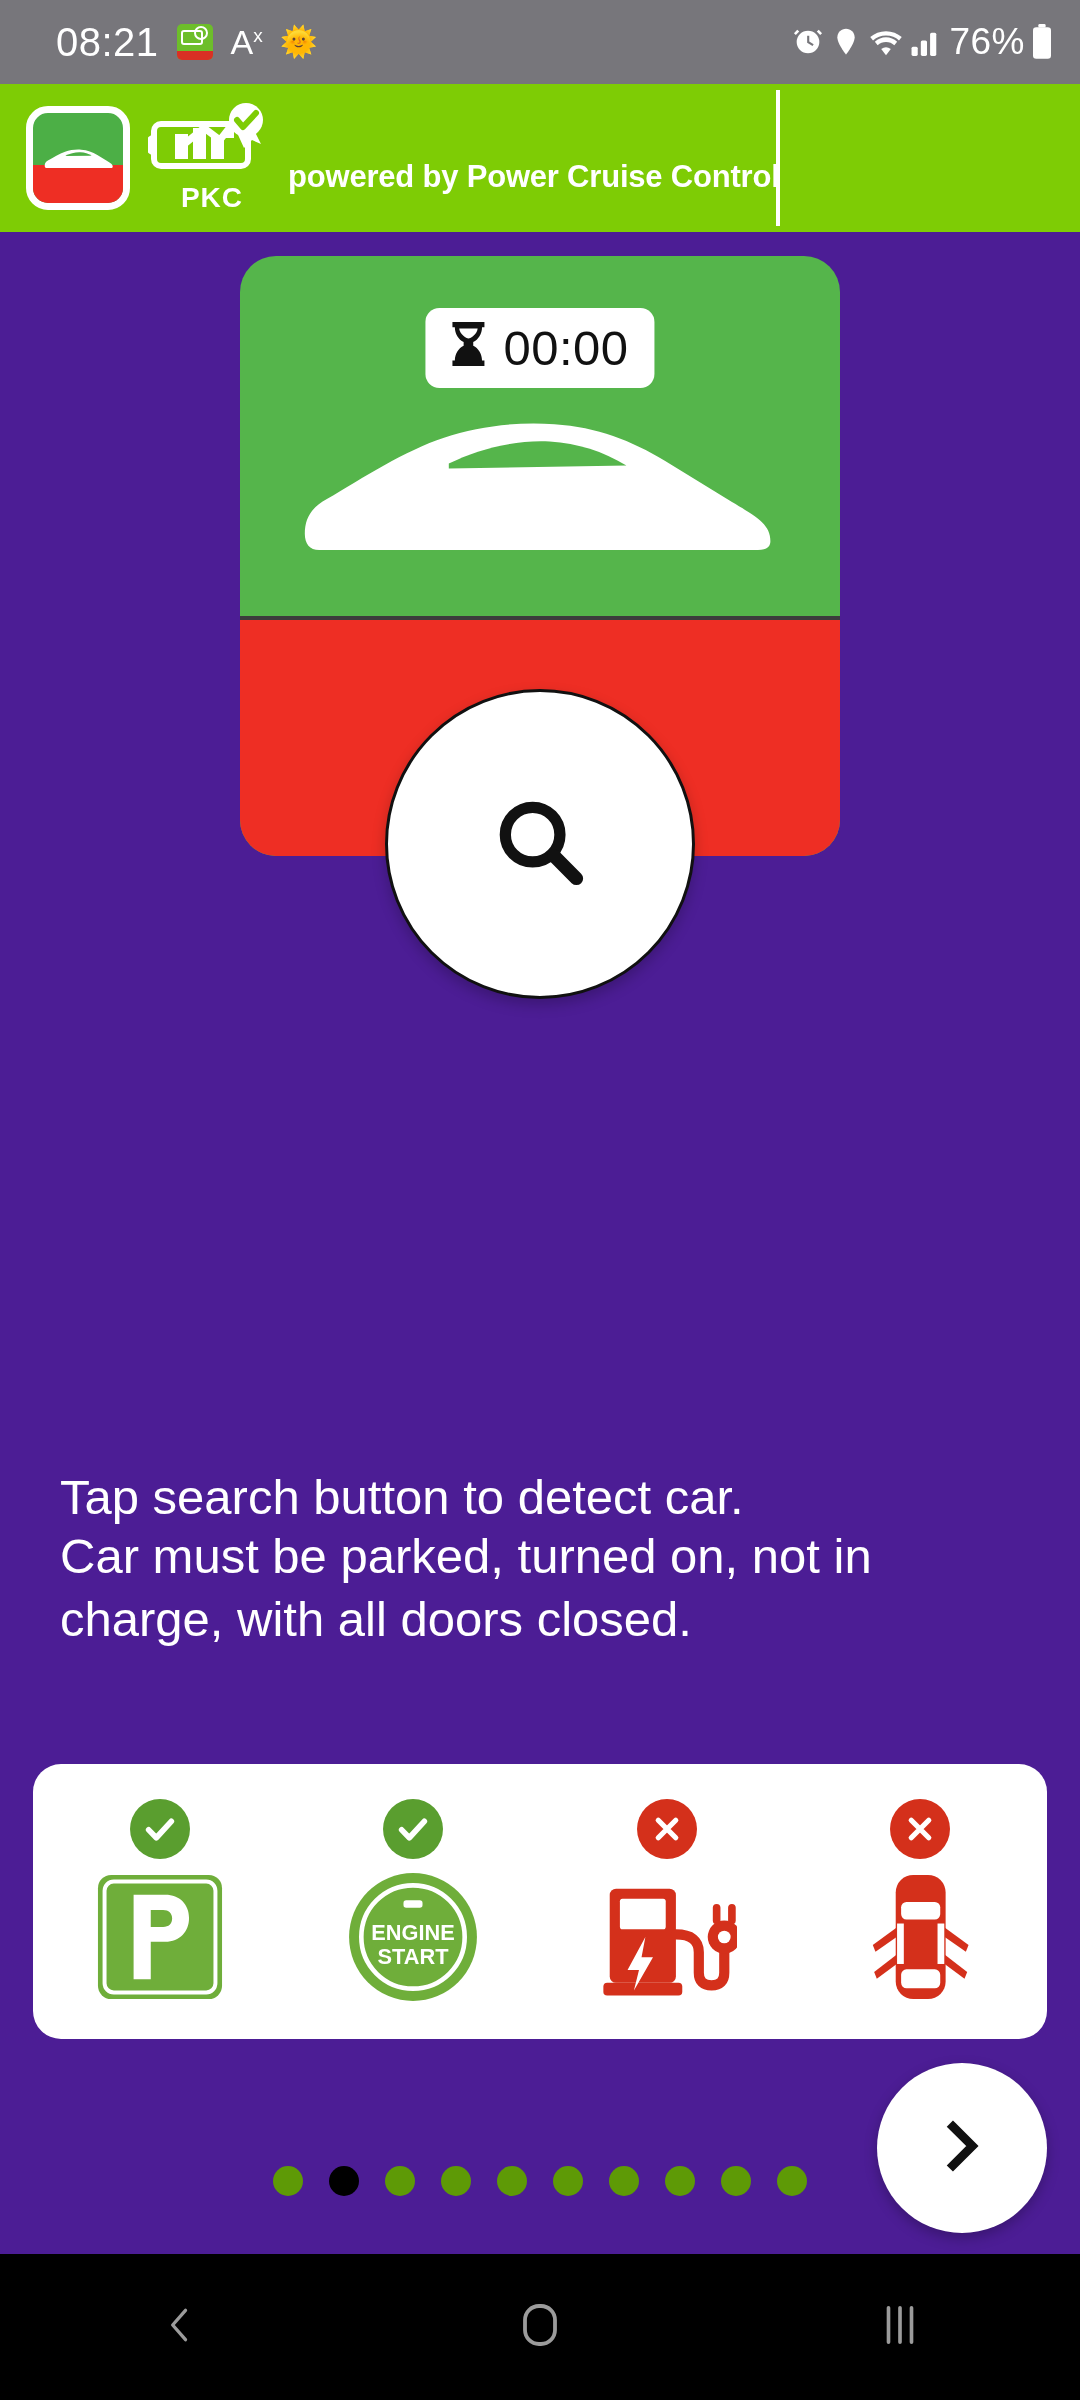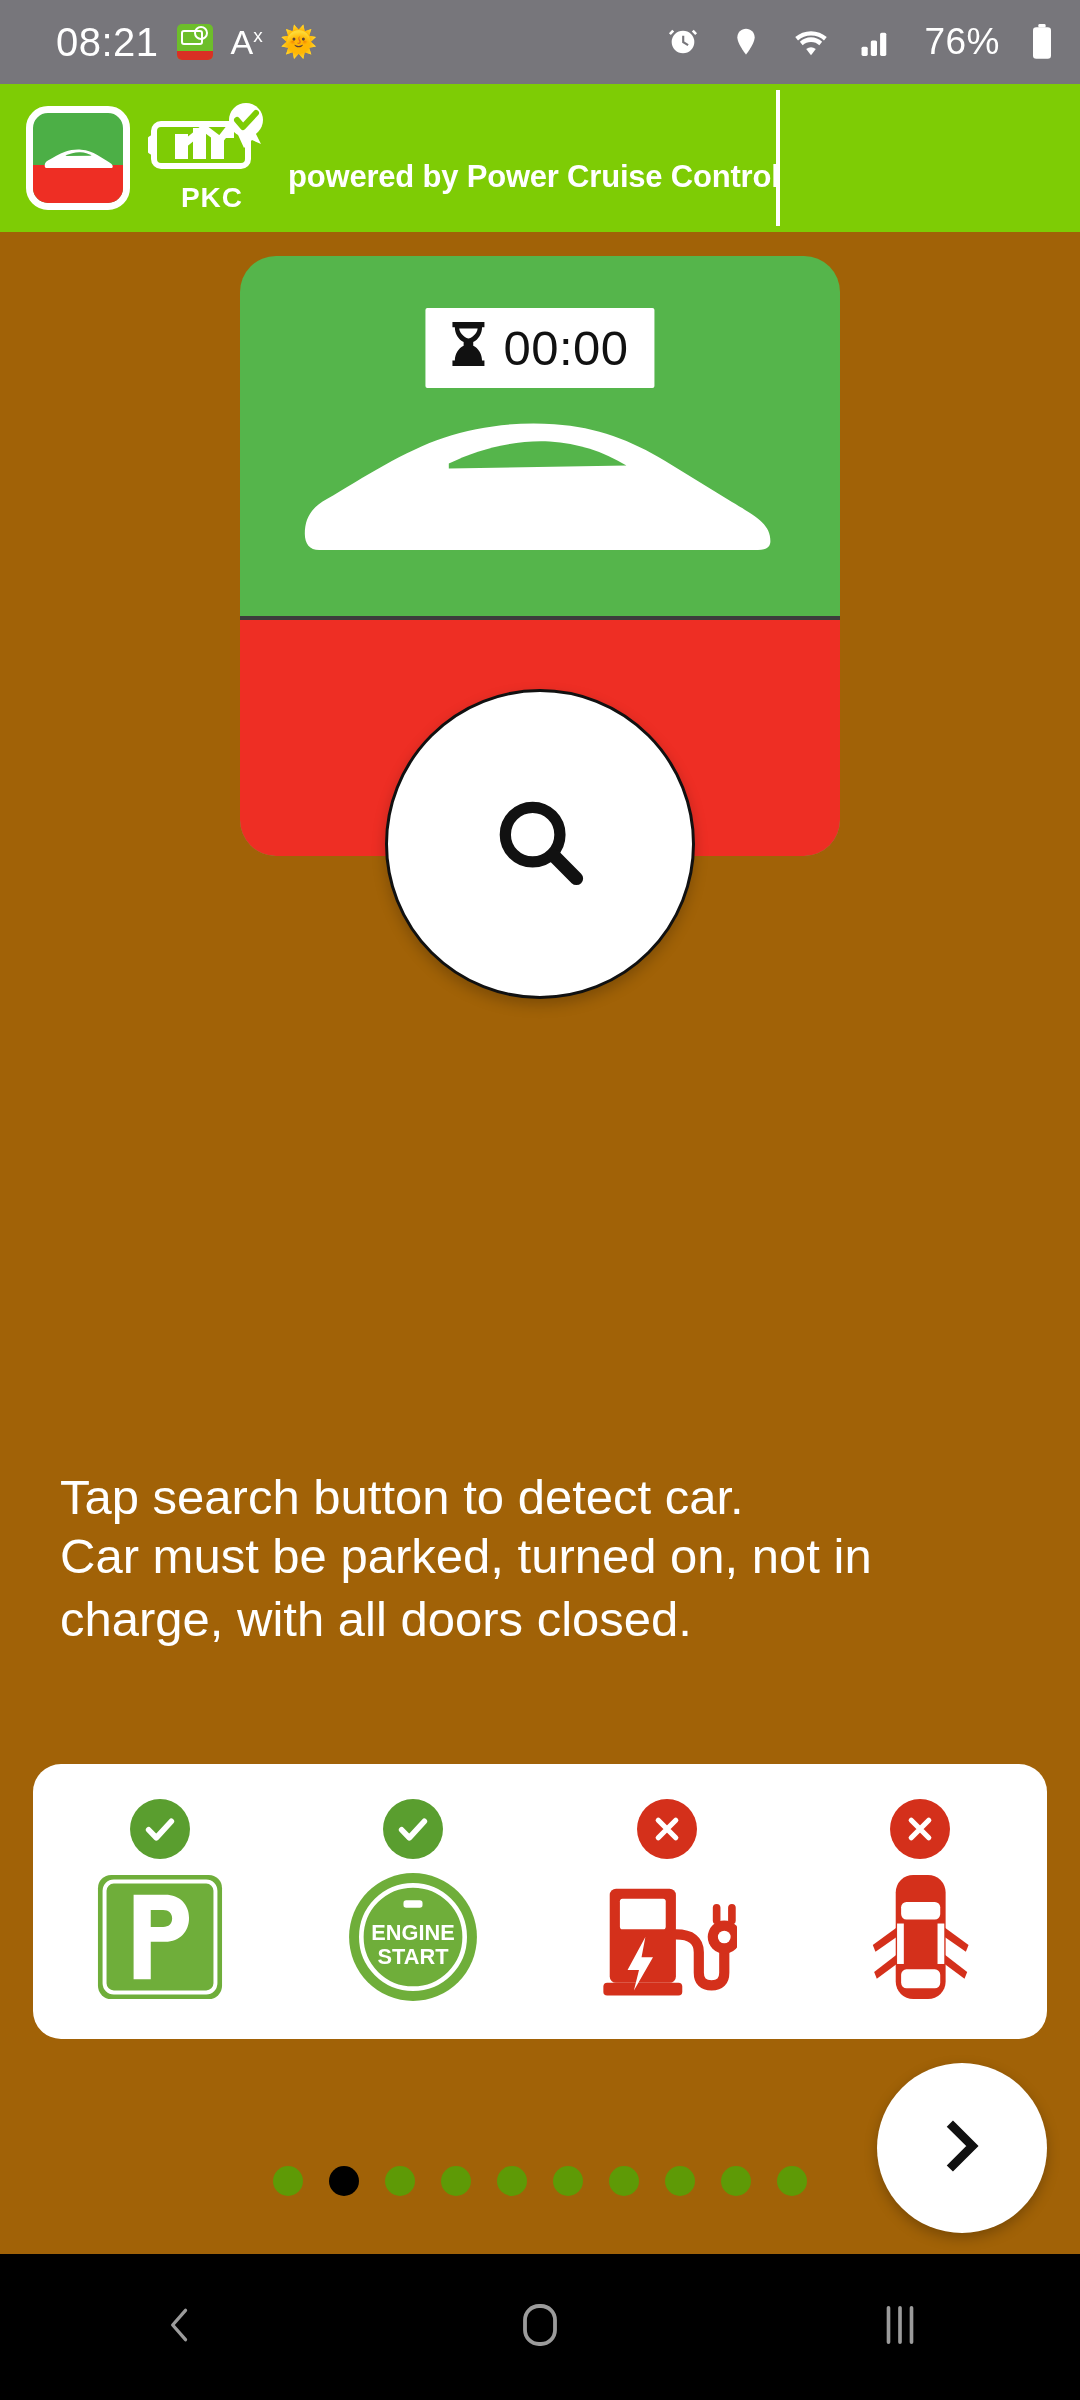--- a/index.html
+++ b/index.html
@@ -2,21 +2,21 @@
 <html><head>
 <meta charset="utf-8">
 <style>
   * { margin:0; padding:0; box-sizing:border-box; }
   html, body {
     width:1080px; height:2400px;
     background:#000;
     font-family:"Liberation Sans", sans-serif;
     overflow:hidden;
   }
-  .screen { position:relative; width:1080px; height:2400px; background:#a16207; overflow:hidden; }
+  .screen { position:relative; width:1080px; height:2400px; background:#4c1d95; overflow:hidden; }
 
   
   .statusbar {
     position:absolute; top:0; left:0; width:1080px; height:84px;
     background:#77767B; display:flex; align-items:center;
     padding:0 26px 0 56px;
   }
   .sb-left { display:flex; align-items:center; gap:18px; }
   .sb-time { color:#fff; font-size:40px; letter-spacing:0.5px; font-weight:400; }
   .sb-icon { display:flex; align-items:center; justify-content:center; }
@@ -29,21 +29,21 @@
     position:absolute; top:6px; left:4px; width:22px; height:15px;
     border:2px solid #fff; border-radius:3px;
   }
   .pkc-mini .tick {
     position:absolute; top:2px; left:17px; width:14px; height:14px;
     border-radius:50%; border:2px solid #fff;
   }
   .ax { color:#fff; font-size:34px; line-height:1; }
   .ax sup { font-size:19px; }
   .sun { font-size:30px; line-height:1; }
-  .sb-right { margin-left:auto; display:flex; align-items:center; gap:30px; }
+  .sb-right { margin-left:auto; display:flex; align-items:center; gap:5px; }
   .sb-pct { color:#fff; font-size:37px; letter-spacing:0.5px; }
   .ic { fill:#fff; display:block; }
 
   
   .appbar {
     position:absolute; top:84px; left:0; width:1080px; height:148px;
     background:#7ECC05; display:flex; align-items:center;
   }
   .appbar-left { display:flex; align-items:center; flex:0 0 718px; height:100%; padding-left:26px; position:relative; }
   .appbar-left::after {
@@ -72,21 +72,21 @@
   
   .hero { position:absolute; top:256px; left:240px; width:600px; height:600px; }
   .hero-card {
     position:absolute; inset:0; border-radius:36px; overflow:hidden;
     background:#55B54B;
   }
   .hero-card .red { position:absolute; left:0; right:0; bottom:0; height:40%; background:#EE2E24; border-top:4px solid #3C3C3C; }
   .hero-car { position:absolute; left:10%; top:25%; width:80%; }
   .timer-pill {
     position:absolute; top:52px; left:50%; transform:translateX(-50%);
-    background:#fff; border-radius:2px; padding:12px 26px 12px 22px;
+    background:#fff; border-radius:14px; padding:12px 26px 12px 22px;
     display:flex; align-items:center; gap:14px;
   }
   .timer-text { font-size:49px; color:#111; letter-spacing:0.5px; line-height:1; }
   .search-fab {
     position:absolute; left:50%; top:433px; transform:translateX(-50%);
     width:310px; height:310px; border-radius:50%; background:#fff;
     border:3px solid #111; display:flex; align-items:center; justify-content:center;
     box-shadow:0 6px 14px rgba(0,0,0,0.22);
   }
 

